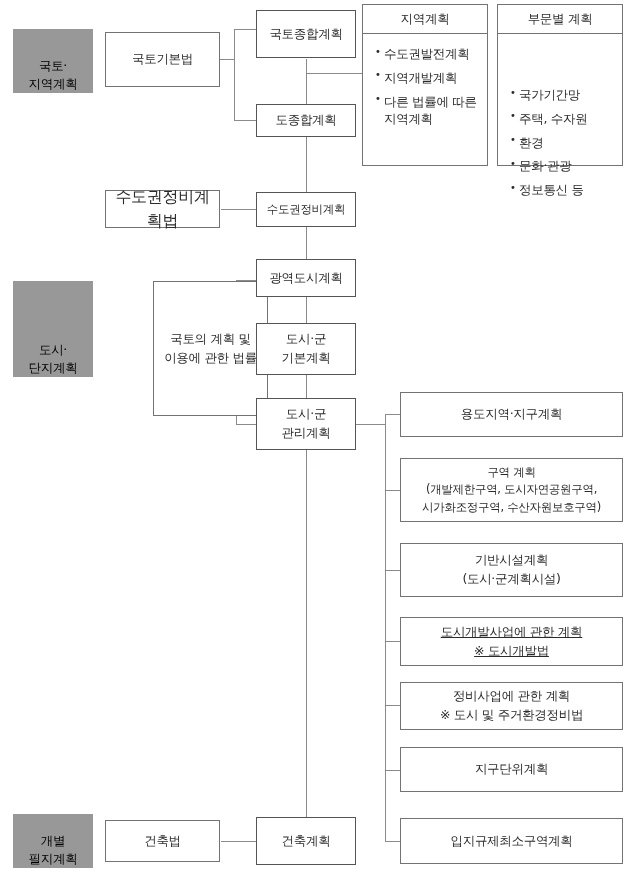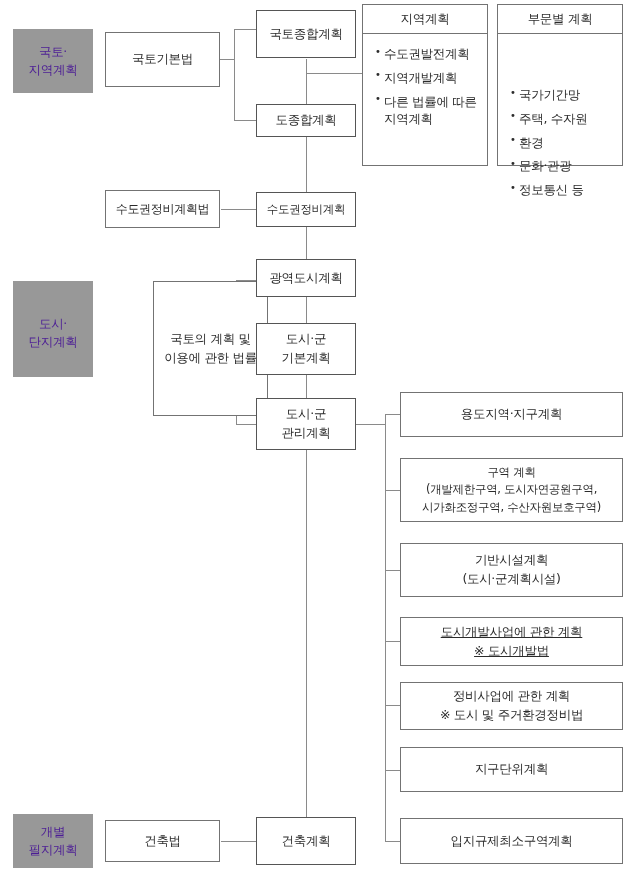--- a/index.html
+++ b/index.html
@@ -16,23 +16,23 @@
     width: 638px;
     height: 870px;
     background: #ffffff;
     overflow: hidden;
   }
 
   
   .cat {
     position: absolute;
     background: #989898;
-    color: #4c1d95;
-    display: flex;
-    align-items: center;
+    color: #000000;
+    display: flex;
+    align-items: flex-end;
     justify-content: center;
     text-align: center;
     font-size: 12.5px;
     line-height: 1.45;
     letter-spacing: -0.3px;
     box-sizing: border-box;
   }
 
   
   .box {
@@ -164,21 +164,21 @@
   <div class="cat" style="left:13px; top:814px; width:80px; height:54px;">
     <span style="white-space:pre-line;">개별
 필지계획</span>
   </div>
 
   <div class="box" style="left:105px; top:32px; width:115px; height:55px;">
     <span class="txt" style="white-space:pre-line;">국토기본법</span>
   </div>
 
   <div class="box" style="left:105px; top:190px; width:115px; height:38px;">
-    <span class="txt" style="font-size:12px; white-space:pre-line;">수도권정비계획법</span>
+    <span class="txt" style="font-size:16px; white-space:pre-line;">수도권정비계획법</span>
   </div>
 
   <div class="box" style="left:105px; top:281px; width:115px; height:135px;margin-left:48px;">
     <span class="txt" style="white-space:pre-line;">국토의 계획 및
 이용에 관한 법률</span>
   </div>
 
   <div class="box" style="left:105px; top:820px; width:115px; height:42px;">
     <span class="txt" style="white-space:pre-line;">건축법</span>
   </div>

